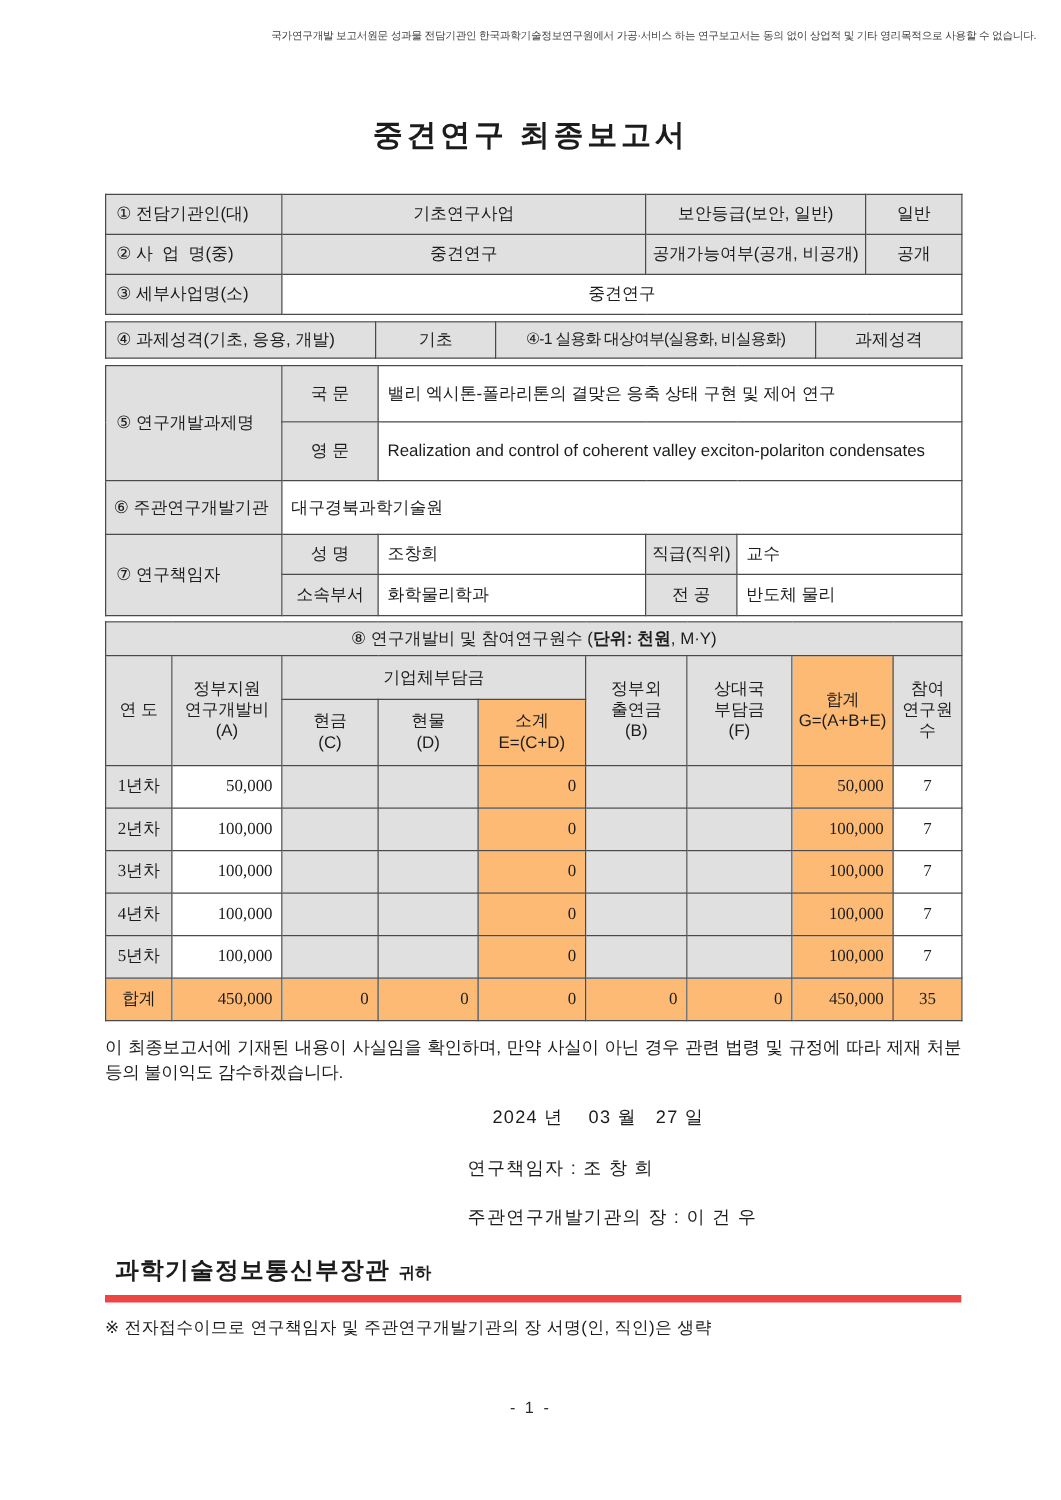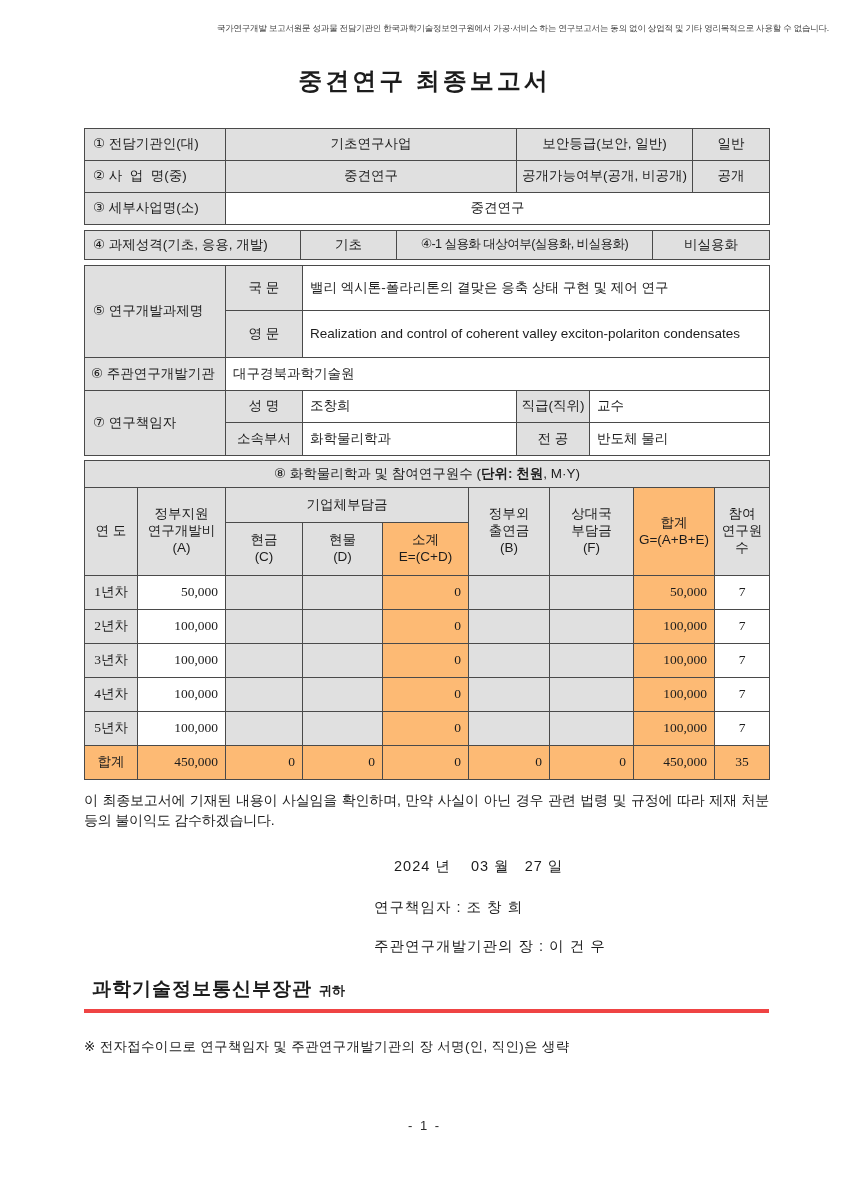--- a/index.html
+++ b/index.html
@@ -5,21 +5,21 @@
   * { box-sizing: border-box; }
   html,body { margin:0; padding:0; background:#ffffff; }
   .page {
     position:relative; width:849px; height:1200px; background:#fff;
     font-family:"Liberation Sans","DejaVu Sans",sans-serif; color:#1c1c1c; overflow:hidden;
   }
   .disclaimer {
     position:absolute; top:23px; right:20px; font-size:8.5px; color:#3d3d3d; letter-spacing:-0.2px;
   }
   .title {
-    padding-top:65px; text-align:center; font-size:24px; font-weight:600; letter-spacing:3px;
+    padding-top:92px; text-align:center; font-size:24px; font-weight:600; letter-spacing:3px;
   }
   table { border-collapse:collapse; table-layout:fixed; margin-left:84px; width:685px; }
   td {
     border:1px solid #4a4a4a; font-size:13.5px; padding:0 4px;
     overflow:hidden; white-space:pre-wrap; line-height:1.25; vertical-align:middle;
   }
   .g { background:#e0e0e0; }
   .o { background:#fdba74; }
   .c { text-align:center; }
   .r { text-align:right; padding-right:7px; }
@@ -37,29 +37,29 @@
   #t9 { margin-top:5px; }
   #t9 td { height:37px; }
   .band { height:27px; text-align:center; font-size:13.5px; }
   .h1 td { height:35px; }
   .h2 td { height:53px; }
   .dr td { height:34px;font-family:Liberation Serif, serif; }
   .statement {
     margin:10px 0 0 84px; width:685px; font-size:14px; line-height:1.45;
     text-align:justify; letter-spacing:-0.2px;
   }
-  .sigblock { margin:26px 0 0 374px; font-size:14.5px; }
+  .sigblock { margin:16px 0 0 374px; font-size:14.5px; }
   .sig-date { white-space:pre; padding-left:20px; margin-bottom:22px; letter-spacing:1px; }
   .sig-line { white-space:pre; margin-bottom:20px; letter-spacing:1px; }
   .minister-row {
-    margin:8px 0 0 84px; width:685px; border-bottom:4px solid #ef4444; padding:0 0 7px 8px;
+    margin:8px 0 0 84px; width:685px; border-bottom:6px solid #ef4444; padding:0 0 7px 8px;
   }
   .minister { font-size:19px; font-weight:bold; letter-spacing:1px; }
   .honorific { font-size:13px; font-weight:bold; margin-left:7px; }
-  .note { margin:25px 0 0 84px; width:685px; font-size:13.5px; letter-spacing:0.3px; }
+  .note { margin:11px 0 0 84px; width:685px; font-size:13.5px; letter-spacing:0.3px; }
   .pagenum { position:absolute; left:0; right:0; top:1118px; text-align:center; font-size:13px; color:#2a2a2a; letter-spacing:2px; }
 </style>
 </head>
 <body>
 
 <div class="page">
 
   <div class="disclaimer">국가연구개발 보고서원문 성과물 전담기관인 한국과학기술정보연구원에서 가공·서비스 하는 연구보고서는 동의 없이 상업적 및 기타 영리목적으로 사용할 수 없습니다.</div>
 
   <div class="title">중견연구  최종보고서</div>
@@ -96,21 +96,21 @@
         <col style="width:216px">
         <col style="width:96px">
         <col style="width:256px">
         <col style="width:117px">
       </colgroup>
     <tbody>
         <tr>
       <td class="g lab">④ 과제성격(기초, 응용, 개발)</td>
       <td class="g c">기초</td>
       <td class="g c np tight">④-1 실용화 대상여부(실용화, 비실용화)</td>
-      <td class="g c">비실용화</td>
+      <td class="g c">과제성격</td>
     </tr>
   </tbody>
     </table>
 
   <table id="t3">
     <colgroup>
         <col style="width:141px">
         <col style="width:77px">
         <col style="width:214px">
         <col style="width:73px">
@@ -119,21 +119,21 @@
     <tbody>
         <tr style="height:45px">
       <td class="g lab" rowspan="2">⑤ 연구개발과제명</td>
       <td class="g c">국 문</td>
       <td class="vl" colspan="3">밸리 엑시톤-폴라리톤의 결맞은 응축 상태 구현 및 제어 연구</td>
     </tr>
     <tr style="height:47px">
       <td class="g c">영 문</td>
       <td class="vl" colspan="3">Realization and control of coherent valley exciton-polariton condensates</td>
     </tr>
-    <tr style="height:33px">
+    <tr style="height:43px">
       <td class="g lab np" style="padding-left:6px">⑥ 주관연구개발기관</td>
       <td class="vl" colspan="4">대구경북과학기술원</td>
     </tr>
     <tr style="height:32px">
       <td class="g lab" rowspan="2">⑦ 연구책임자</td>
       <td class="g c">성 명</td>
       <td class="vl">조창희</td>
       <td class="g c np">직급(직위)</td>
       <td class="vl">교수</td>
     </tr>
@@ -153,21 +153,21 @@
         <col style="width:77px">
         <col style="width:80px">
       <col style="width:86px">
         <col style="width:81px">
         <col style="width:84px">
         <col style="width:81px">
         <col style="width:55px">
     </colgroup>
     <tbody>
         <tr>
-      <td class="g band" colspan="9"><span>⑧ 화학물리학과 및 참여연구원수 (</span><span class="b">단위: 천원</span><span>, M·Y)</span></td>
+      <td class="g band" colspan="9"><span>⑧ 연구개발비 및 참여연구원수 (</span><span class="b">단위: 천원</span><span>, M·Y)</span></td>
     </tr>
     <tr class="h1">
       <td class="g c" rowspan="2">연 도</td>
       <td class="g c" rowspan="2">정부지원
 연구개발비
 (A)</td>
       <td class="g c" colspan="3">기업체부담금</td>
       <td class="g c" rowspan="2">정부외
 출연금
 (B)</td>

